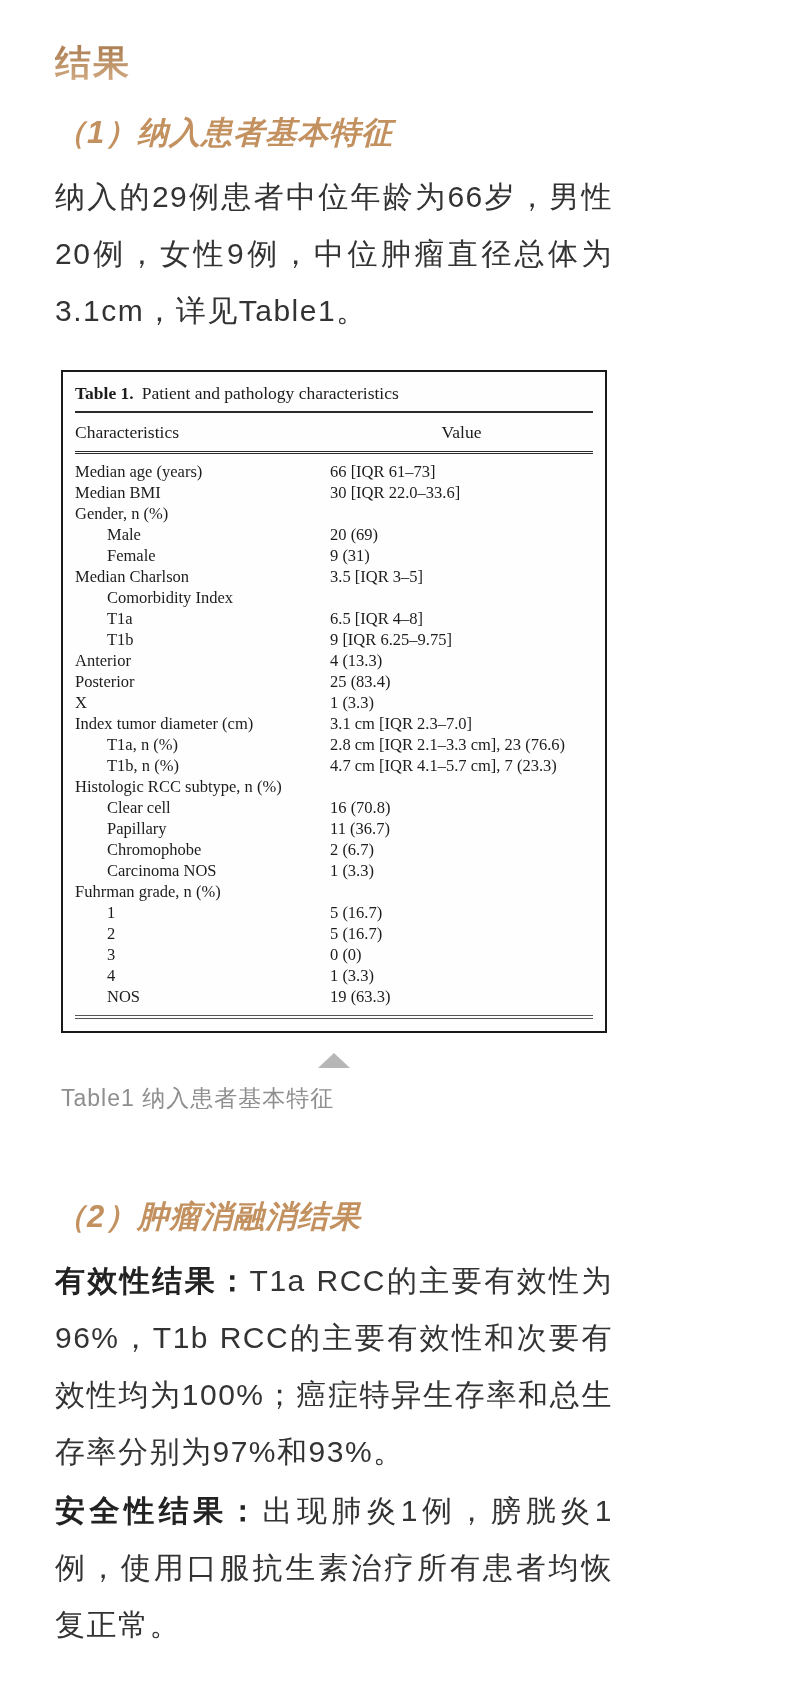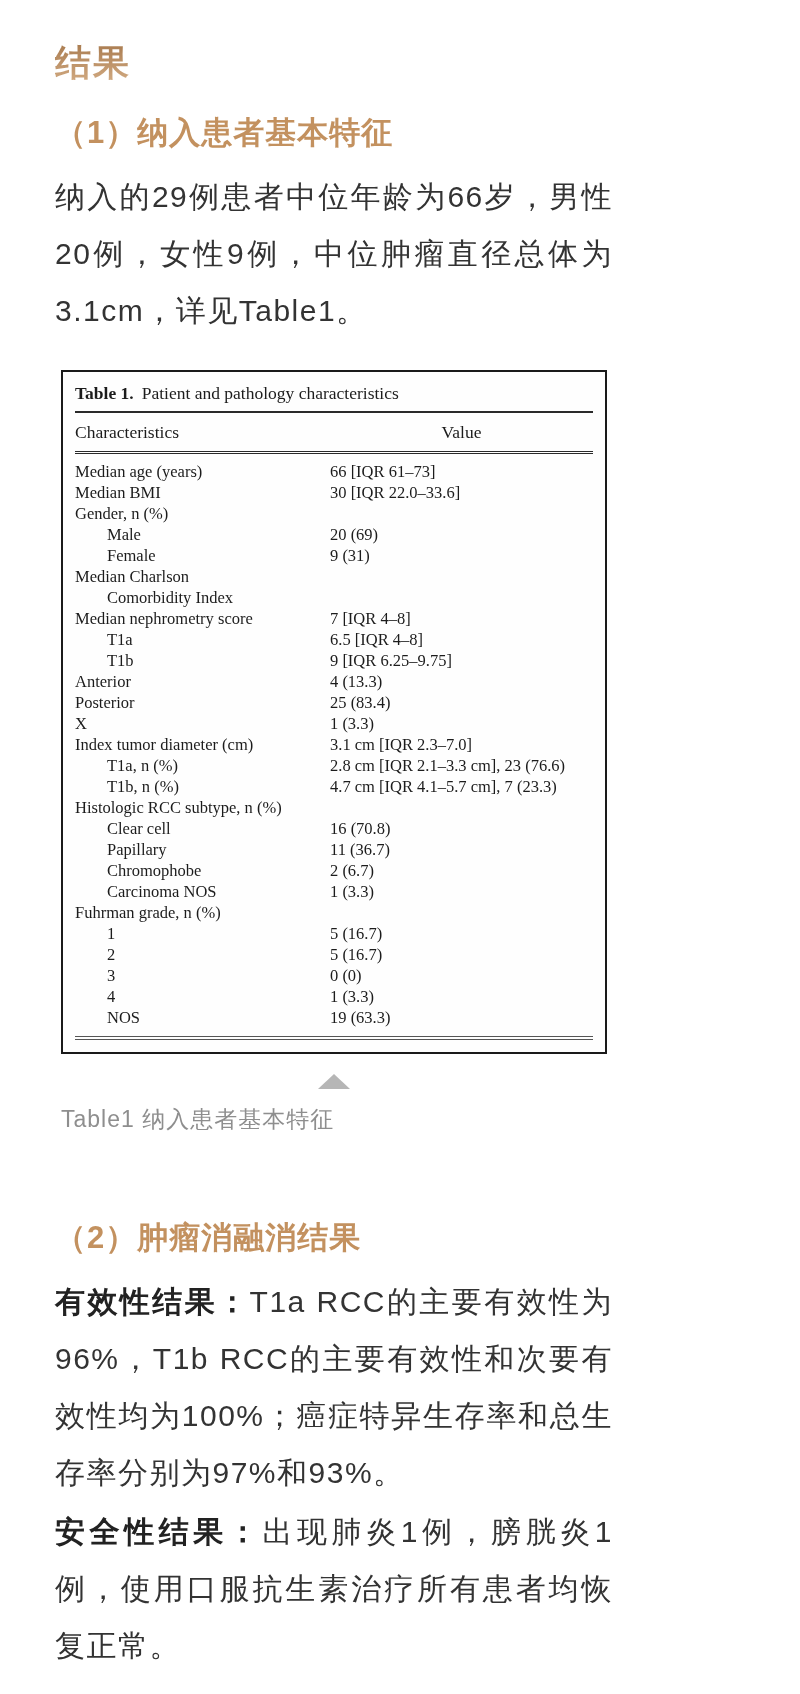--- a/index.html
+++ b/index.html
@@ -37,20 +37,21 @@
   }
 
   
   .gold-heading {
     margin: 26px 0 0 0;
     font-size: 31px;
     font-weight: 700;
     line-height: 46px;
     letter-spacing: 1px;
     color: var(--heading-gold, #c3915f);
+    font-style: italic;
   }
   .gold-heading.second { margin-top: 80px; }
 
   
   .body-para {
     margin: 12px 0 0 0;
     font-size: 30px;
     line-height: 57px;
     letter-spacing: 1.5px;
     text-align: justify;
@@ -151,28 +152,25 @@
           <div class="trow indent">
             <span class="tlabel">Male</span>
             <span class="tvalue">20 (69)</span>
           </div>
           <div class="trow indent">
             <span class="tlabel">Female</span>
             <span class="tvalue">9 (31)</span>
           </div>
           <div class="trow">
             <span class="tlabel">Median Charlson</span>
+            <span class="tvalue">3.5 [IQR 3–5]</span>
           </div>
           <div class="trow indent">
             <span class="tlabel">Comorbidity Index</span>
             <span class="tvalue"></span>
-          </div>
-          <div class="trow">
-            <span class="tlabel">Median nephrometry score</span>
-            <span class="tvalue">7 [IQR 4–8]</span>
           </div>
           <div class="trow indent">
             <span class="tlabel">T1a</span>
             <span class="tvalue">6.5 [IQR 4–8]</span>
           </div>
           <div class="trow indent">
             <span class="tlabel">T1b</span>
             <span class="tvalue">9 [IQR 6.25–9.75]</span>
           </div>
           <div class="trow">

